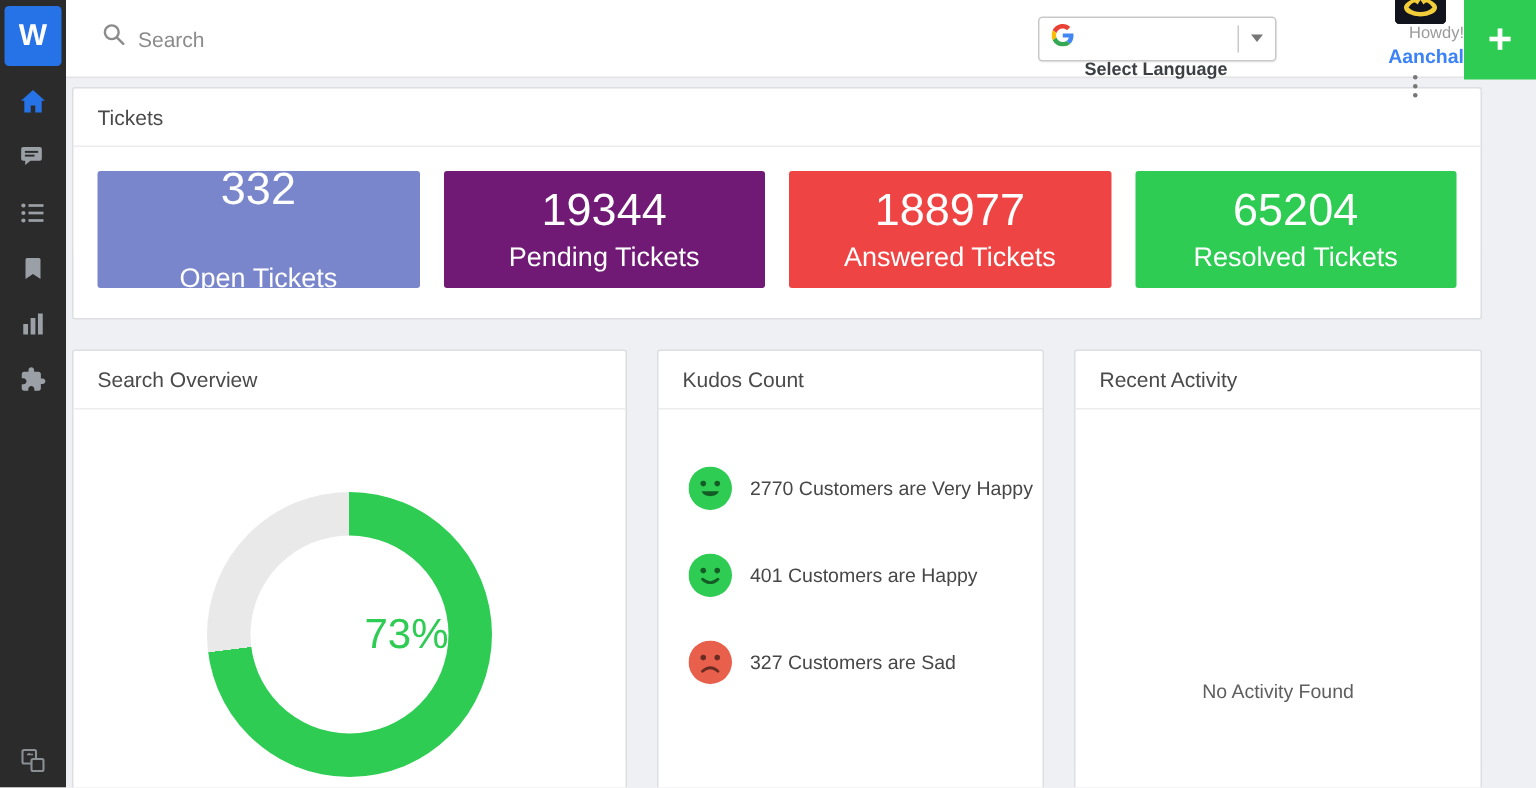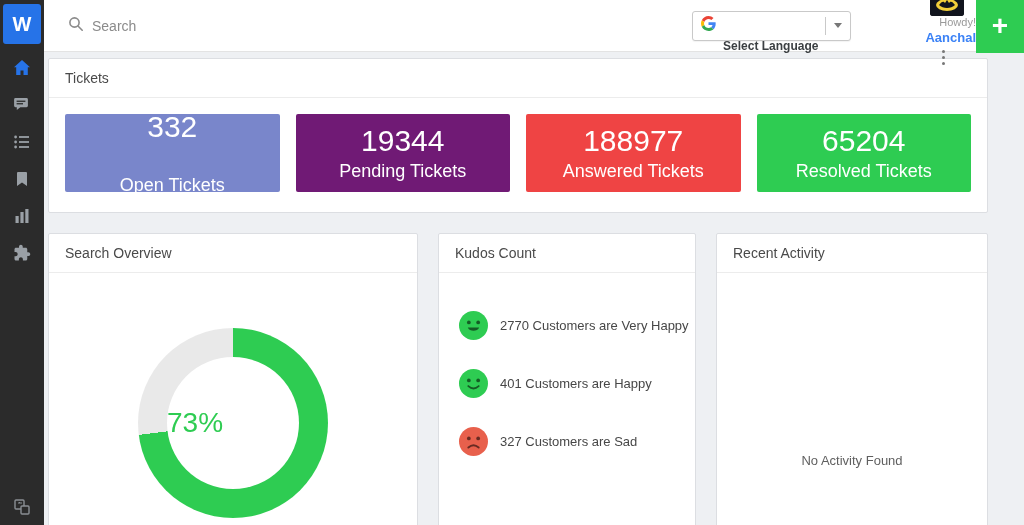--- a/index.html
+++ b/index.html
@@ -43,21 +43,21 @@
   .tile-value { font-size:30px; line-height:1.15; }
   .tile-label { font-size:18px; margin-top:2px; }
 
   .cards-row { display:flex; gap:20px; }
   .kudos-overview-card { width:370px; height:400px; }
   .kudos-count-card { width:258px; height:400px; }
   .activity-card { width:272px; height:400px; }
 
   .donut-wrap { display:flex; justify-content:center; margin-top:55px; }
   .donut { width:190px; height:190px; border-radius:50%; position:relative; }
-  .donut-hole { position:absolute; left:29px; top:29px; width:132px; height:132px; background:#fff; border-radius:50%; display:flex; align-items:center; justify-content:flex-start; }
+  .donut-hole { position:absolute; left:29px; top:29px; width:132px; height:132px; background:#fff; border-radius:50%; display:flex; align-items:center; justify-content:flex-end; }
   .donut-label { font-size:28px; color:#2ecc52; }
 
   .kudos-list { padding:38px 0 0 20px; }
   .kudos-item { display:flex; align-items:center; gap:12px; margin-bottom:29px; }
   .kudos-text { font-size:13px; color:#474747; }
   .face { width:29px; height:29px; flex:0 0 29px; }
 
   .empty-activity { padding-top:180px; text-align:center; font-size:13px; color:#5f5f5f; }
 </style>
 </head>

